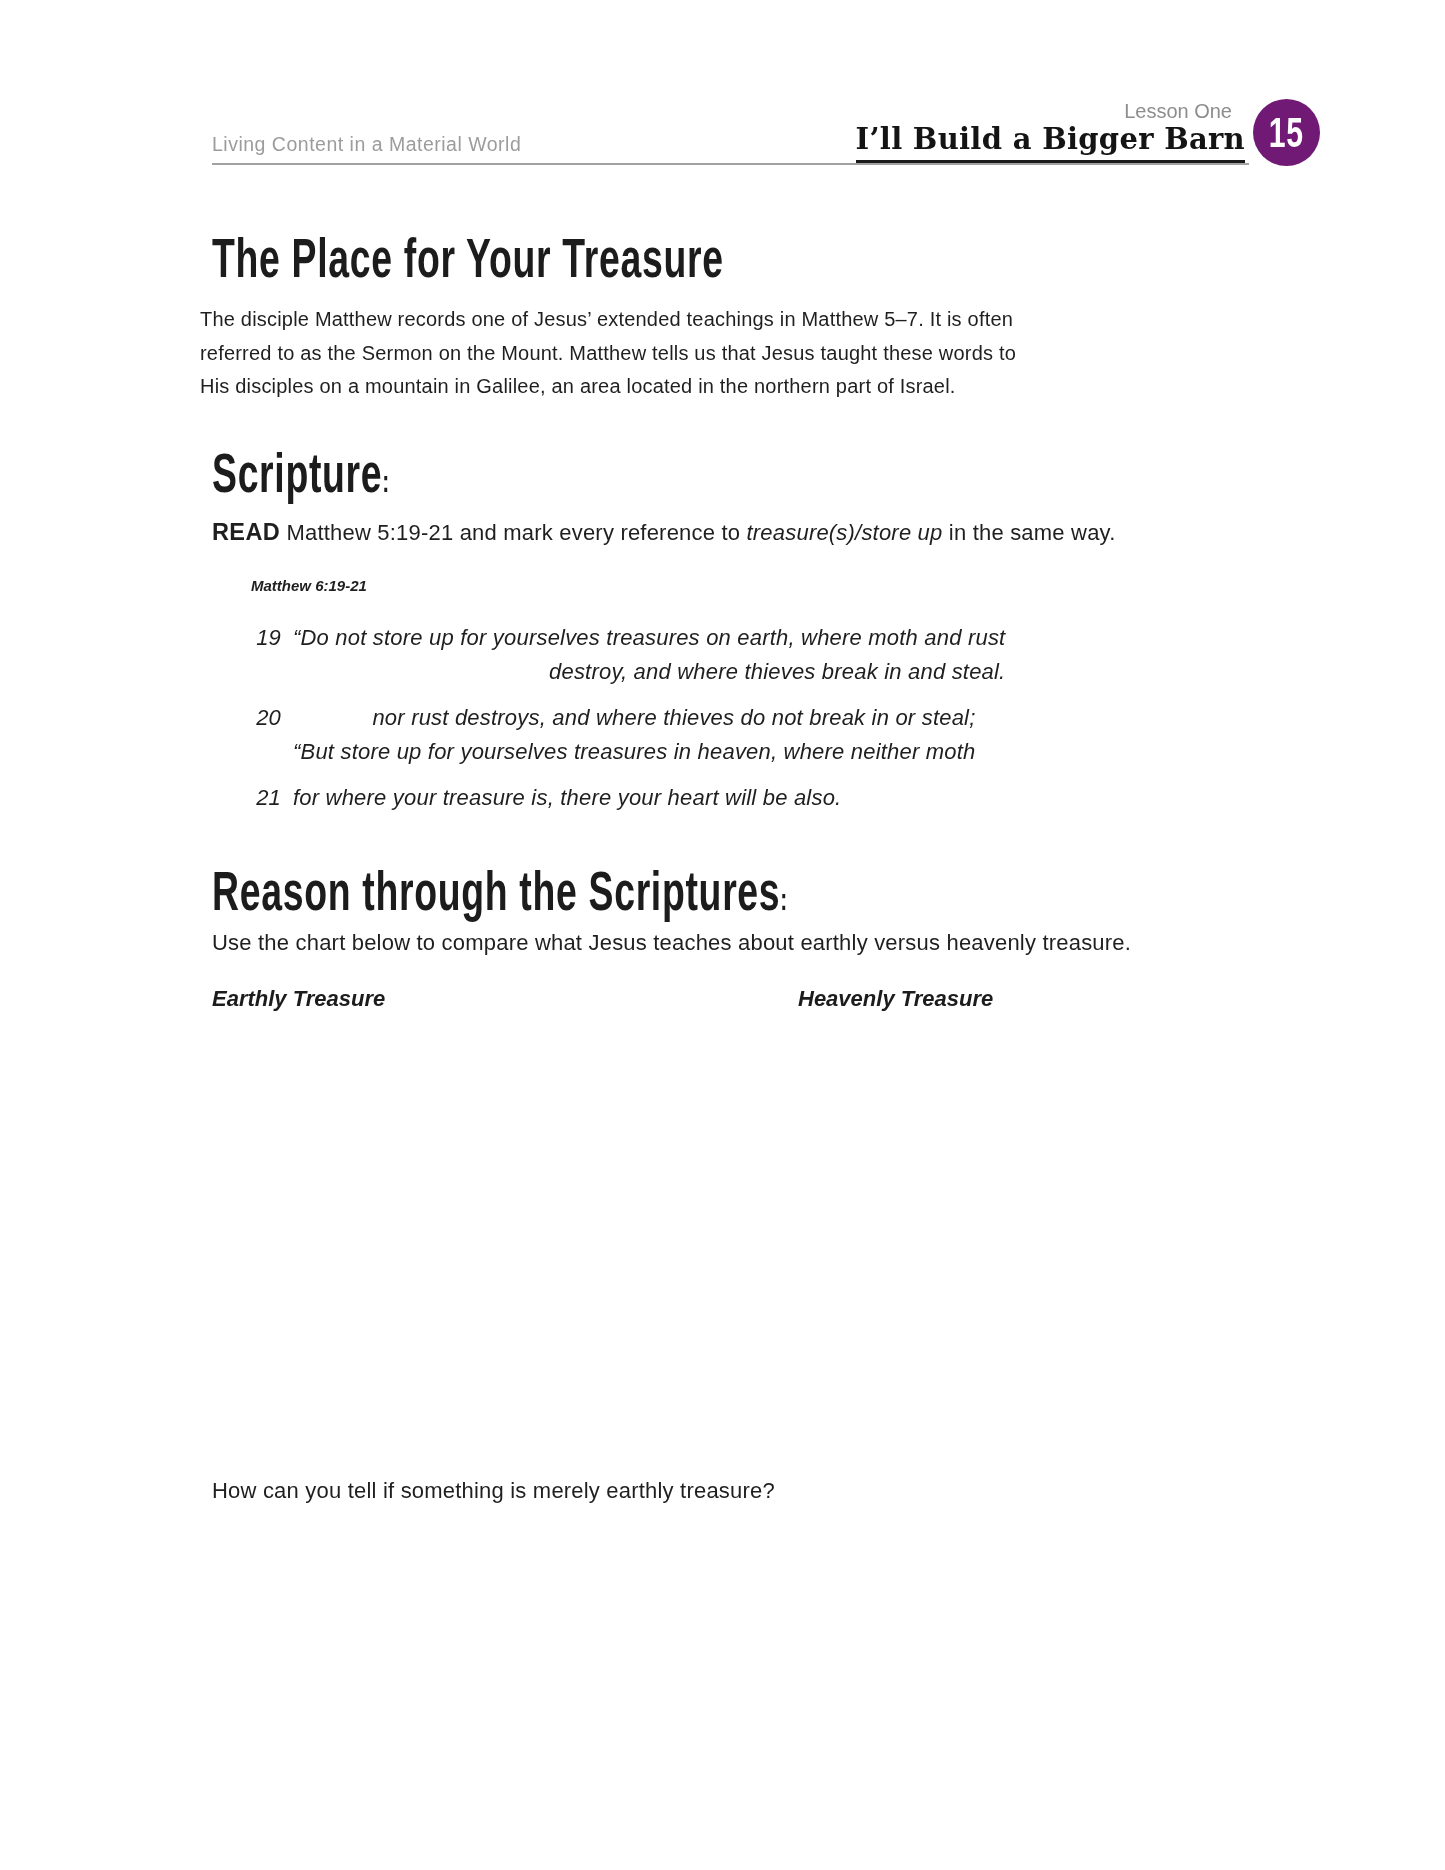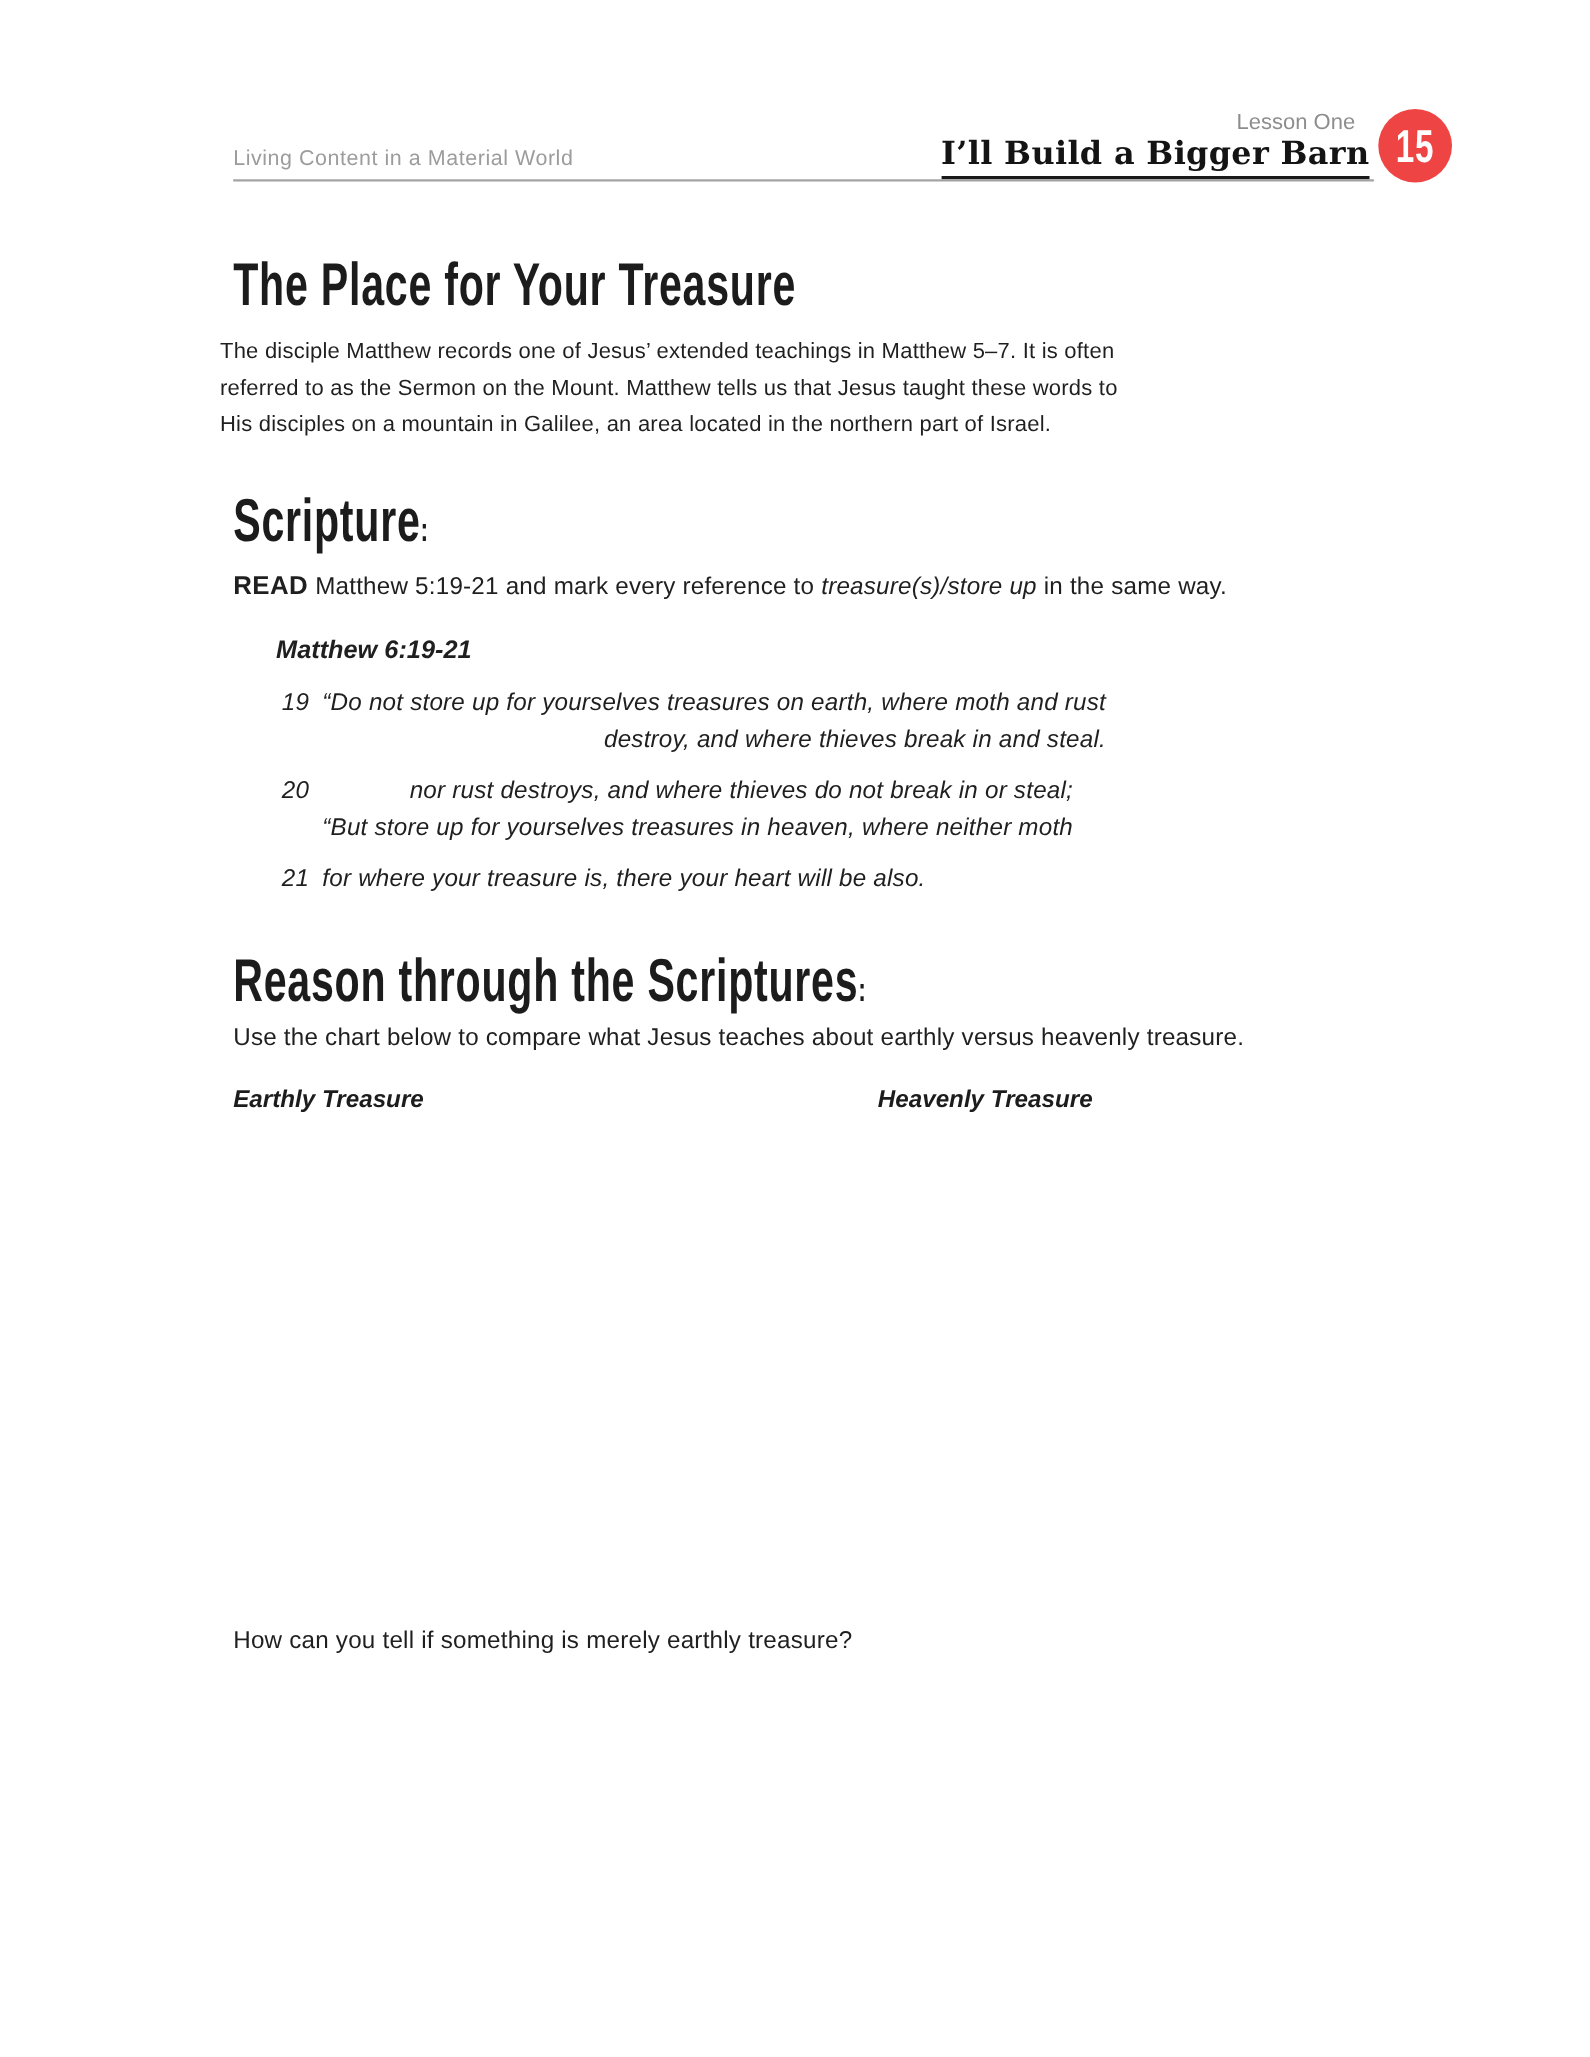--- a/index.html
+++ b/index.html
@@ -22,21 +22,21 @@
     font-family:"DejaVu Serif", serif; font-weight:bold; font-size:29px;
     color:#141414; letter-spacing:0.3px;
     border-bottom:3px solid #1a1a1a; padding-bottom:3px; line-height:1.2;
   }
   .header-rule {
     position:absolute; left:212px; top:163px; width:1037px; height:2px;
     background:#a2a2a2;
   }
   .page-badge {
     position:absolute; left:1253px; top:99px; width:67px; height:67px;
-    border-radius:50%; background:#ef4444;
+    border-radius:50%; background:#701a75;
     display:flex; align-items:center; justify-content:center;
   }
   .page-badge .page-num {
     color:#ffffff; font-weight:bold; font-size:42px;
     transform:scaleX(0.72); letter-spacing:1px; line-height:1;
   }
 
   
   .h-cond {
     position:absolute; left:212px; margin:0;
@@ -54,21 +54,21 @@
   }
   .read-line {
     position:absolute; left:212px; top:519px;
     font-size:22px; letter-spacing:0.2px; color:#1f1f1f;
   }
   .read-label { font-weight:bold; font-size:23.5px; letter-spacing:0.4px; }
   .ital { font-style:italic; }
 
   .passage-title {
     position:absolute; left:251px; top:577px;
-    font-size:23px; font-weight:bold; font-style:italic; color:#1f1f1f;
+    font-size:15px; font-weight:bold; font-style:italic; color:#1f1f1f;
   }
   .verse {
     position:absolute; left:251px; display:flex;
     font-style:italic; font-size:22px; line-height:33.5px;
     letter-spacing:0.2px; color:#1f1f1f;text-align:right;
   }
   .vnum { width:30px; flex:none; margin-right:12px; }
 
   .instruction {
     position:absolute; left:212px; top:930px;

